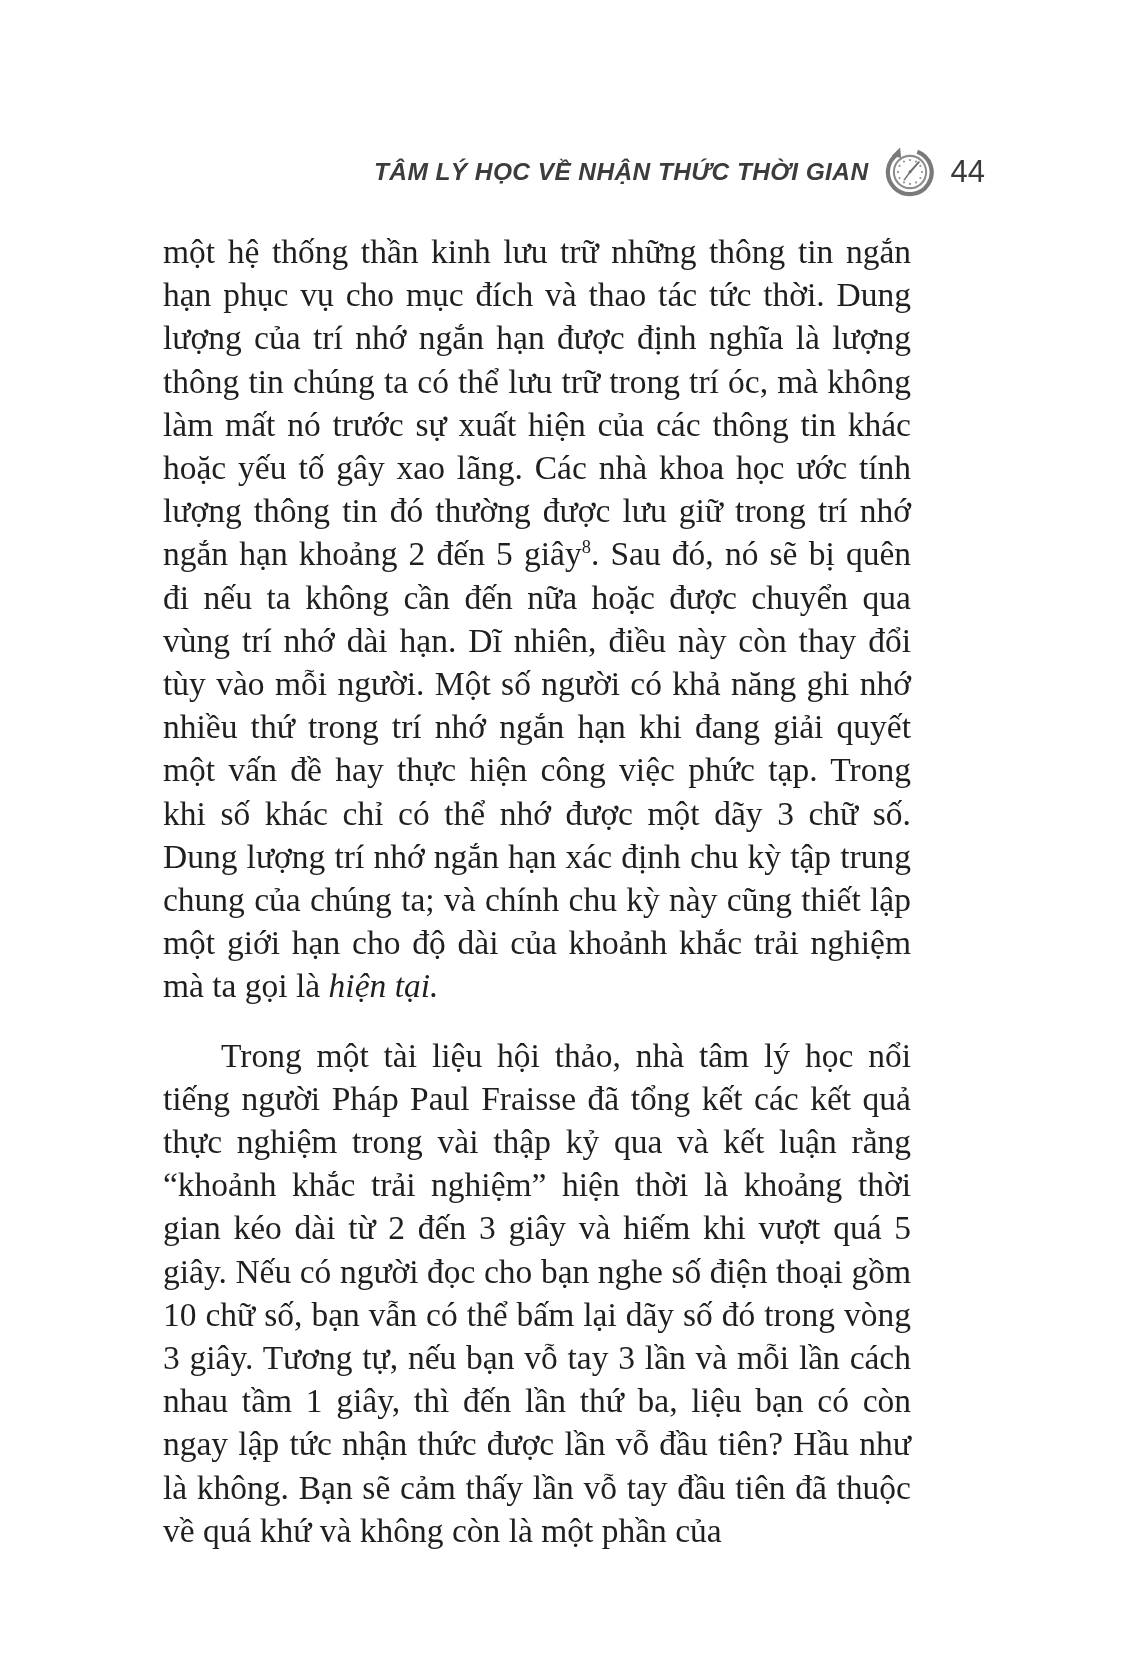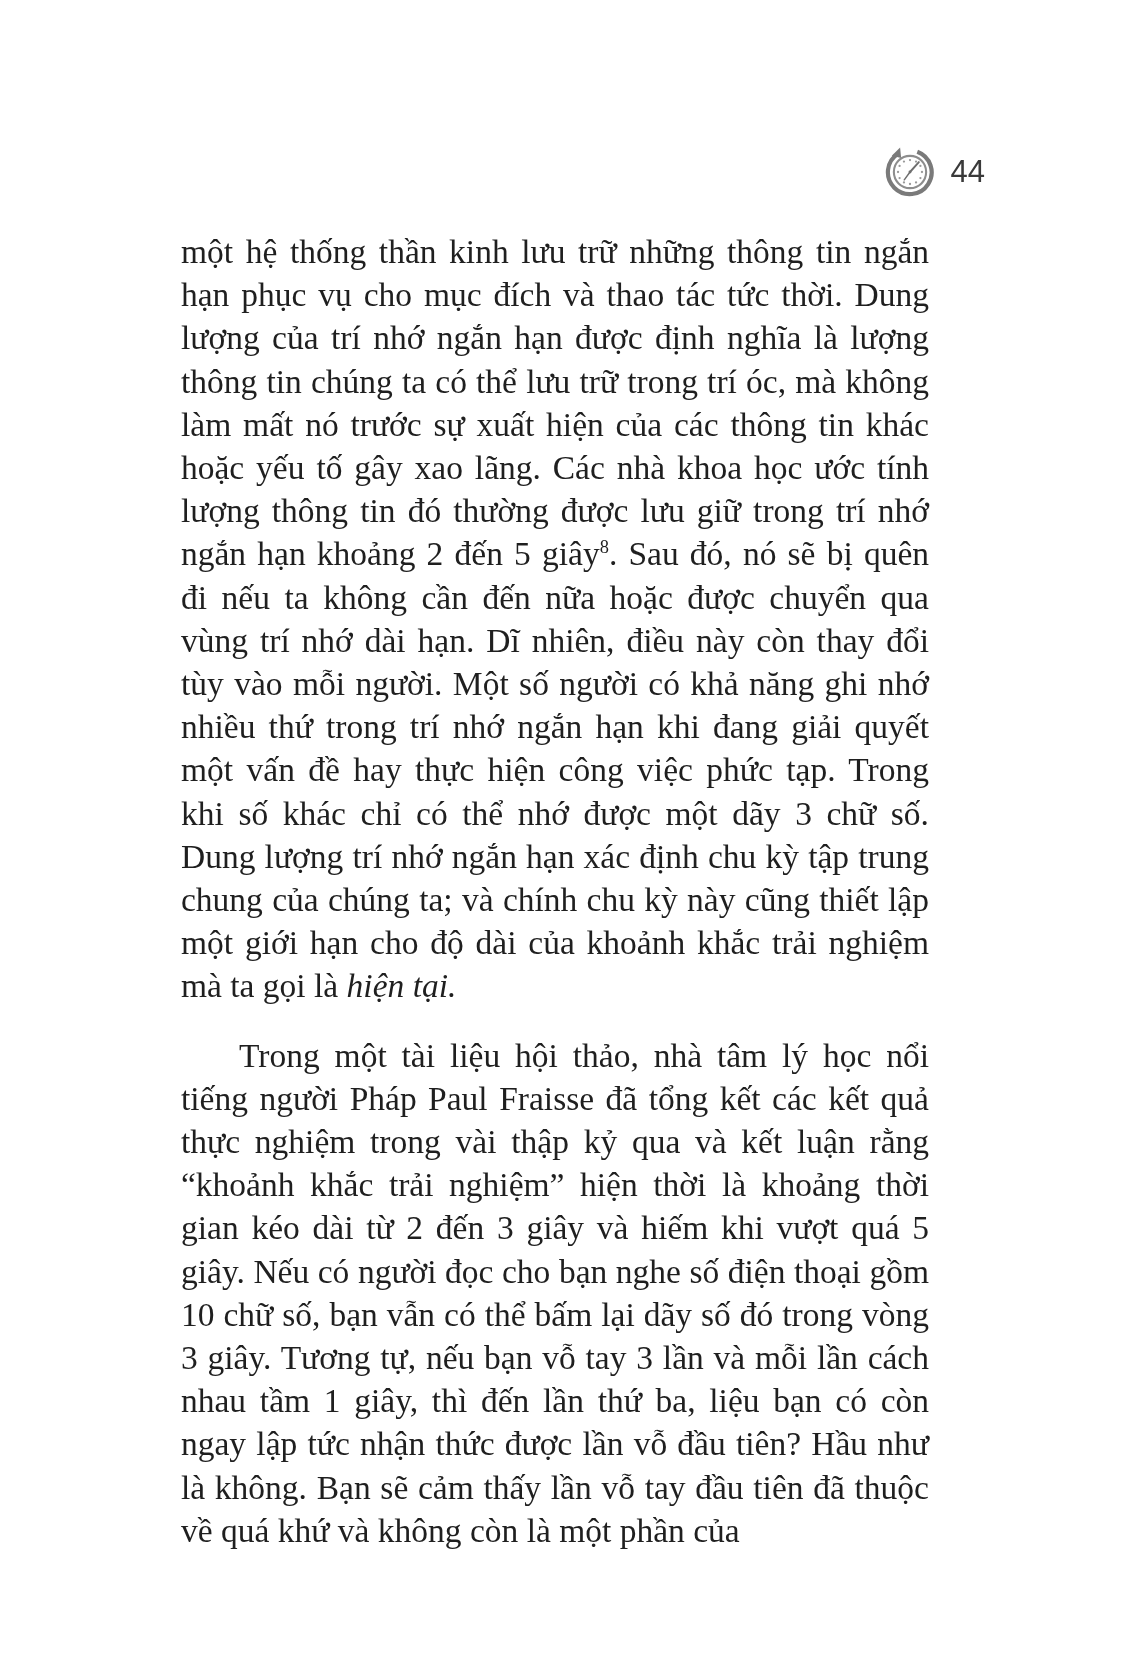--- a/index.html
+++ b/index.html
@@ -42,21 +42,21 @@
   }
   .page-number {
     font-family: "Liberation Sans", "DejaVu Sans", sans-serif;
     font-size: 31px;
     font-weight: 400;
     color: #3a3a3a;
   }
   .body-text {
     position: absolute;
     top: 230px;
-    left: 181px;
+    left: 163px;
     width: 748px;
     font-size: 33.5px;
     line-height: 43.2px;
     color: #1f1f1f;
     text-align: justify;
   }
   .para {
     margin: 0;
   }
   .para + .para {
@@ -73,20 +73,21 @@
   em.inline-em {
     font-style: italic;
   }
 </style>
 </head>
 <body>
 
 <div class="page">
 
   <div class="header">
+    <span class="running-title">TÂM LÝ HỌC VỀ NHẬN THỨC THỜI GIAN</span>
     <span class="clock-icon">
       <svg viewBox="0 0 48 48" width="50" height="50" aria-hidden="true">
 
         <path d="M 12.5 6.5 A 21 21 0 1 0 31 4.5" fill="none" stroke="#7a7a7a" stroke-width="4" stroke-linecap="butt"></path>
         <polygon points="14.5,0.5 15.5,10.5 6.5,8.5" fill="#7a7a7a"></polygon>
 
         <circle cx="24" cy="24" r="15.5" fill="#ffffff" stroke="#8d8d8d" stroke-width="2"></circle>
 
         <g fill="#9a9a9a">
           <circle cx="24" cy="12.5" r="1.1"></circle>

